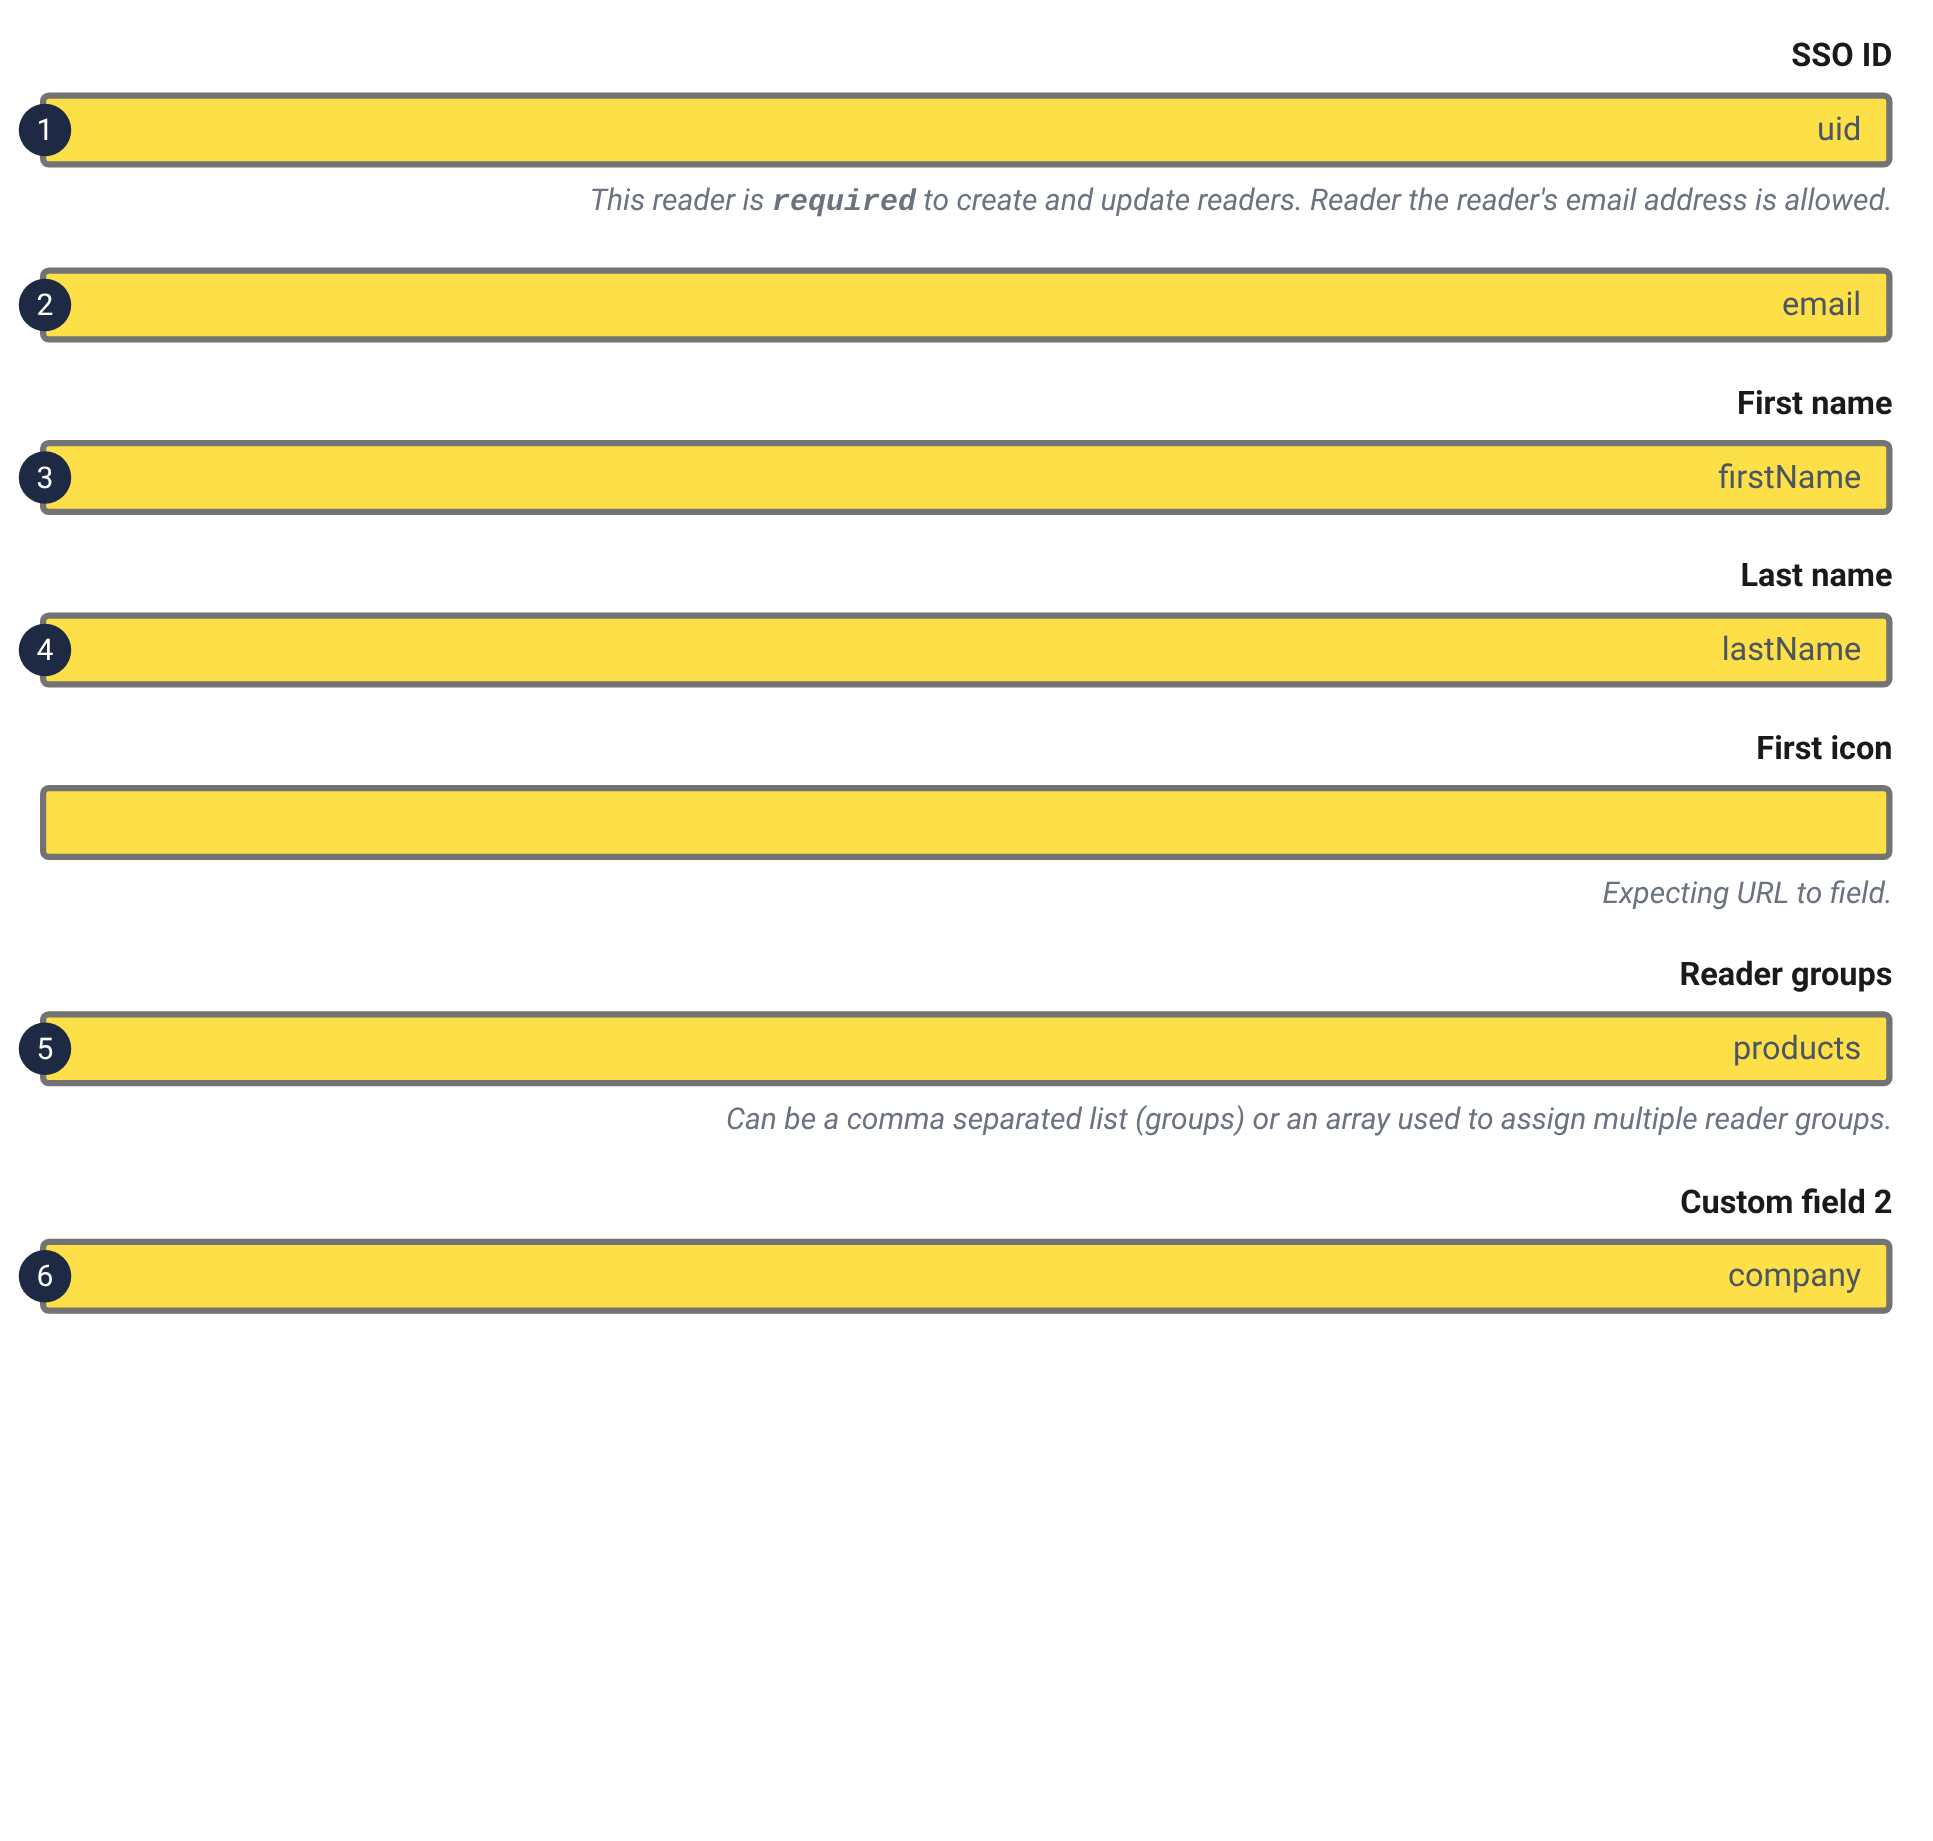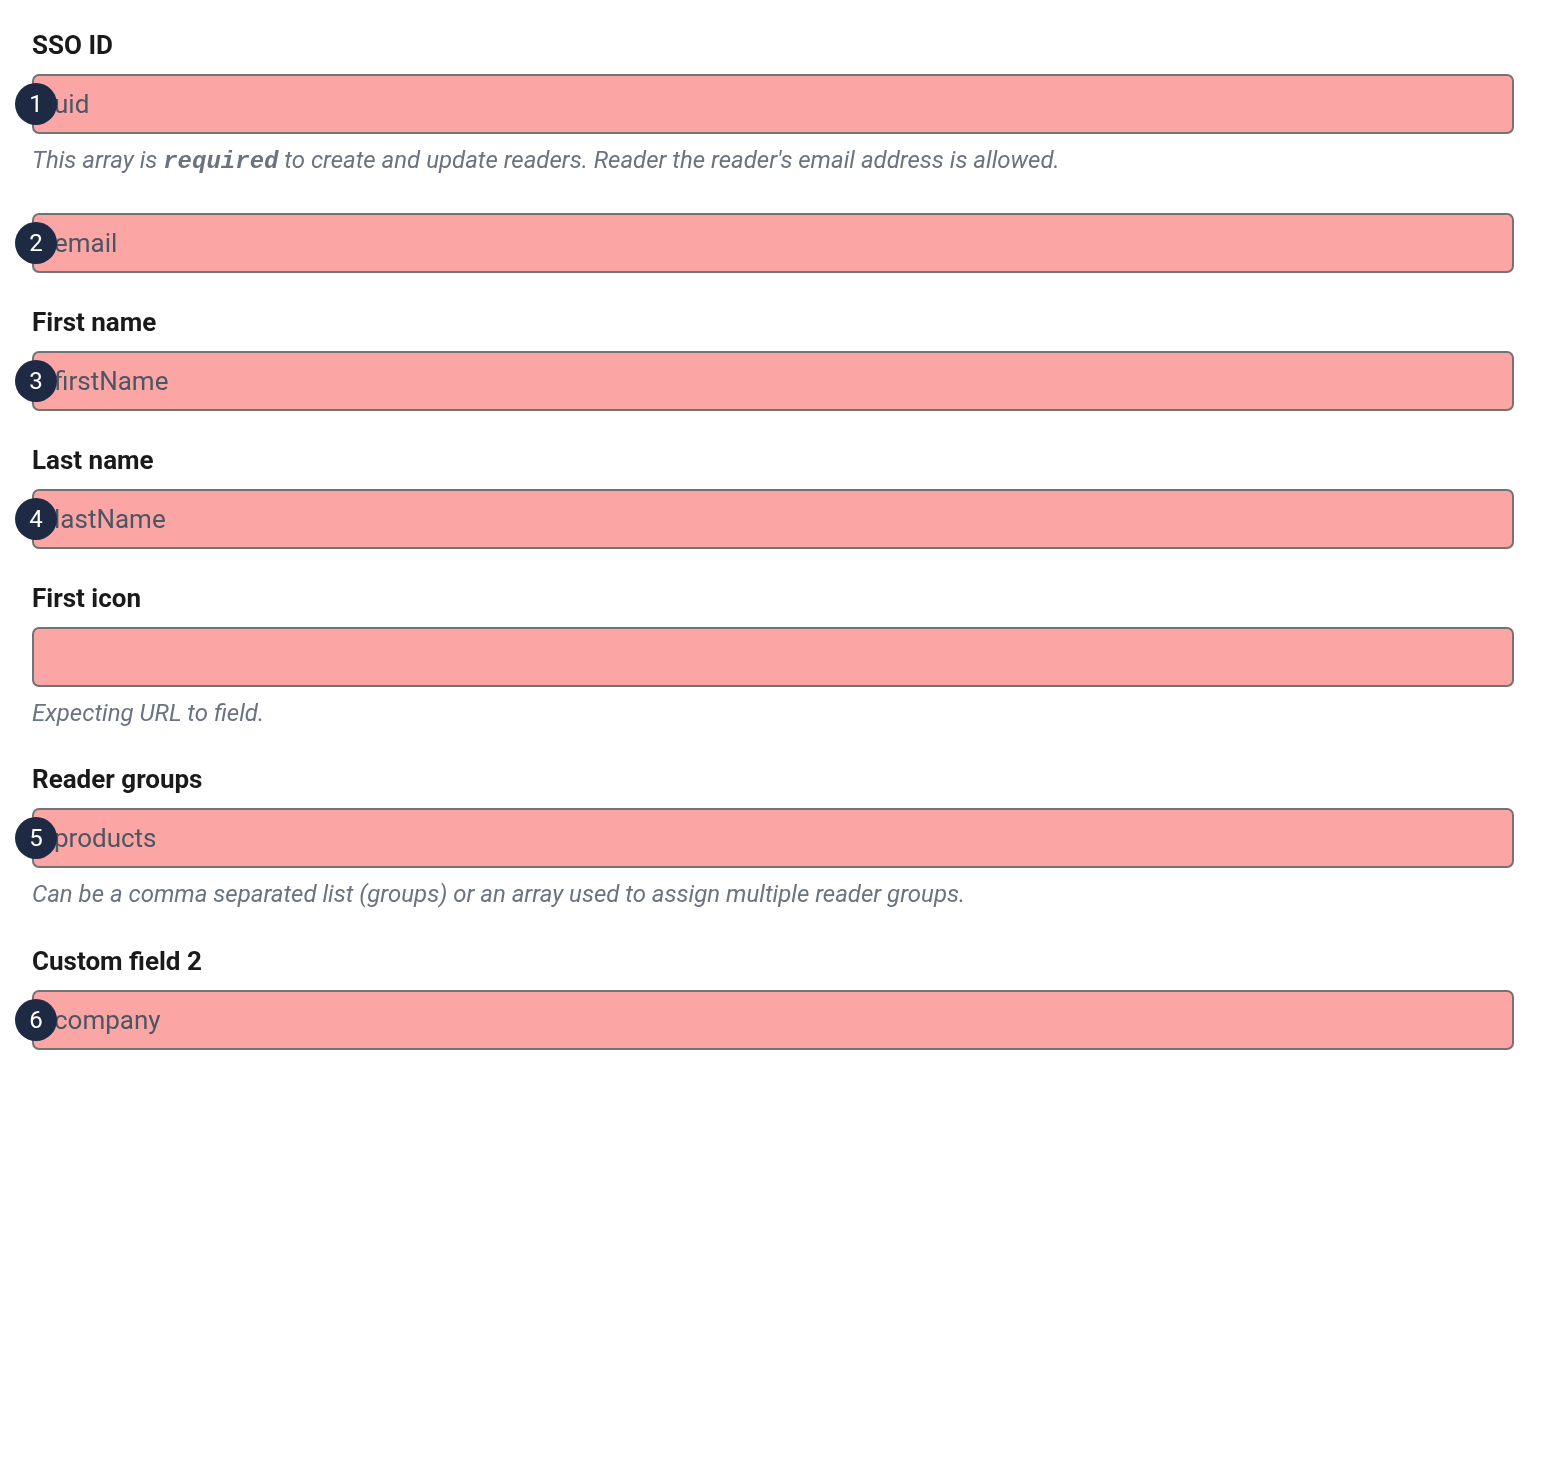--- a/index.html
+++ b/index.html
@@ -1,18 +1,19 @@
 <!DOCTYPE html>
 <html><head>
 <meta charset="utf-8">
 <style>
   * {
     box-sizing: border-box;
     margin: 0;
     padding: 0;
+    text-align: right;
   }
   body {
     font-family: -apple-system, BlinkMacSystemFont, "Segoe UI", Roboto, Helvetica, Arial, sans-serif;
     background: #ffffff;
     padding: 30px 32px;
     width: 1546px;
   }
   .form-group {
     margin-bottom: 34px;
     position: relative;
@@ -23,26 +24,26 @@
     color: #1a1a1a;
     margin-bottom: 14px;
     display: block;
   }
   .input-wrapper {
     position: relative;
   }
   .text-input {
     width: 100%;
     height: 60px;
-    border: 2px solid #737373;
+    border: 5px solid #737373;
     border-radius: 7px;
     padding: 0 20px;
     font-size: 26px;
     color: #4b5563;
-    background: #fca5a5;
+    background: #fde047;
     outline: none;
     font-family: inherit;
   }
   .text-input::placeholder {
     color: #9ca3af;
   }
   .help-text {
     font-size: 24px;
     font-style: italic;
     color: #6b7280;
@@ -74,21 +75,21 @@
 </head>
 <body>
 
 <div class="form-group">
   <label class="field-label">SSO ID</label>
   <div class="input-wrapper">
     <div class="number-badge">1</div>
     <input type="text" class="text-input" value="uid" style="">
   </div>
   <p class="help-text">
-    <span>This array is </span><strong>required</strong><span> to create and update readers. Reader the reader's email address is allowed.</span>
+    <span>This reader is </span><strong>required</strong><span> to create and update readers. Reader the reader's email address is allowed.</span>
   </p>
 </div>
 
 <div class="form-group">
   <div class="input-wrapper">
     <div class="number-badge">2</div>
     <input type="text" class="text-input" value="email" style="">
   </div>
 </div>
 

